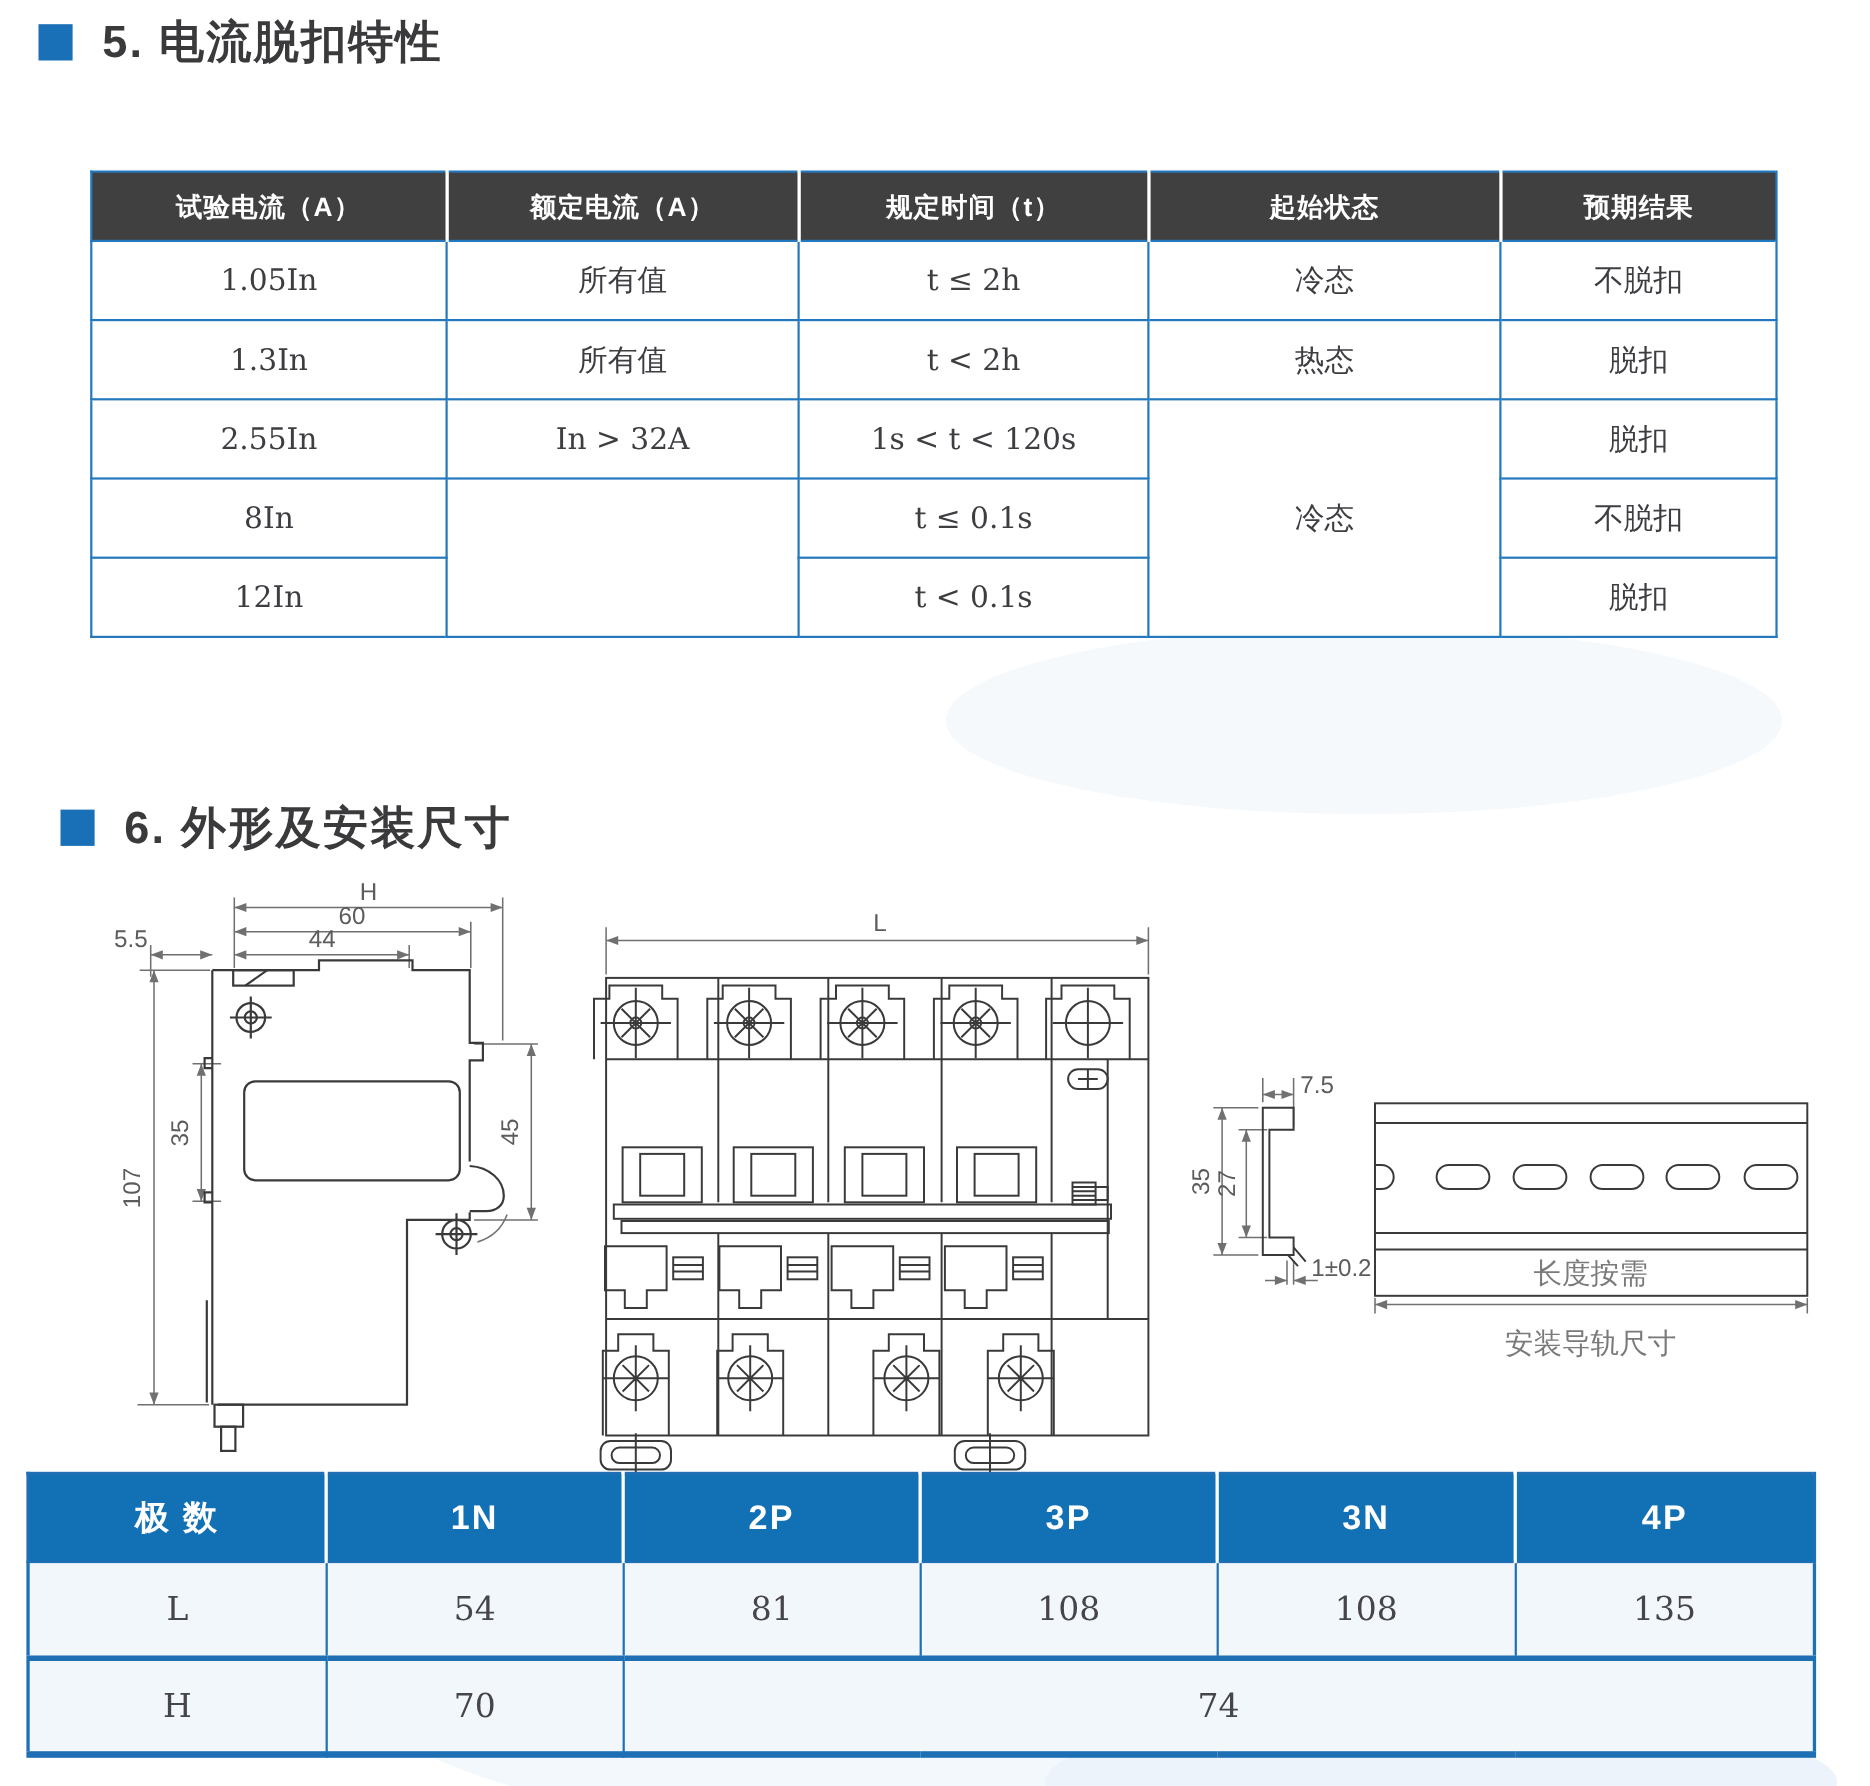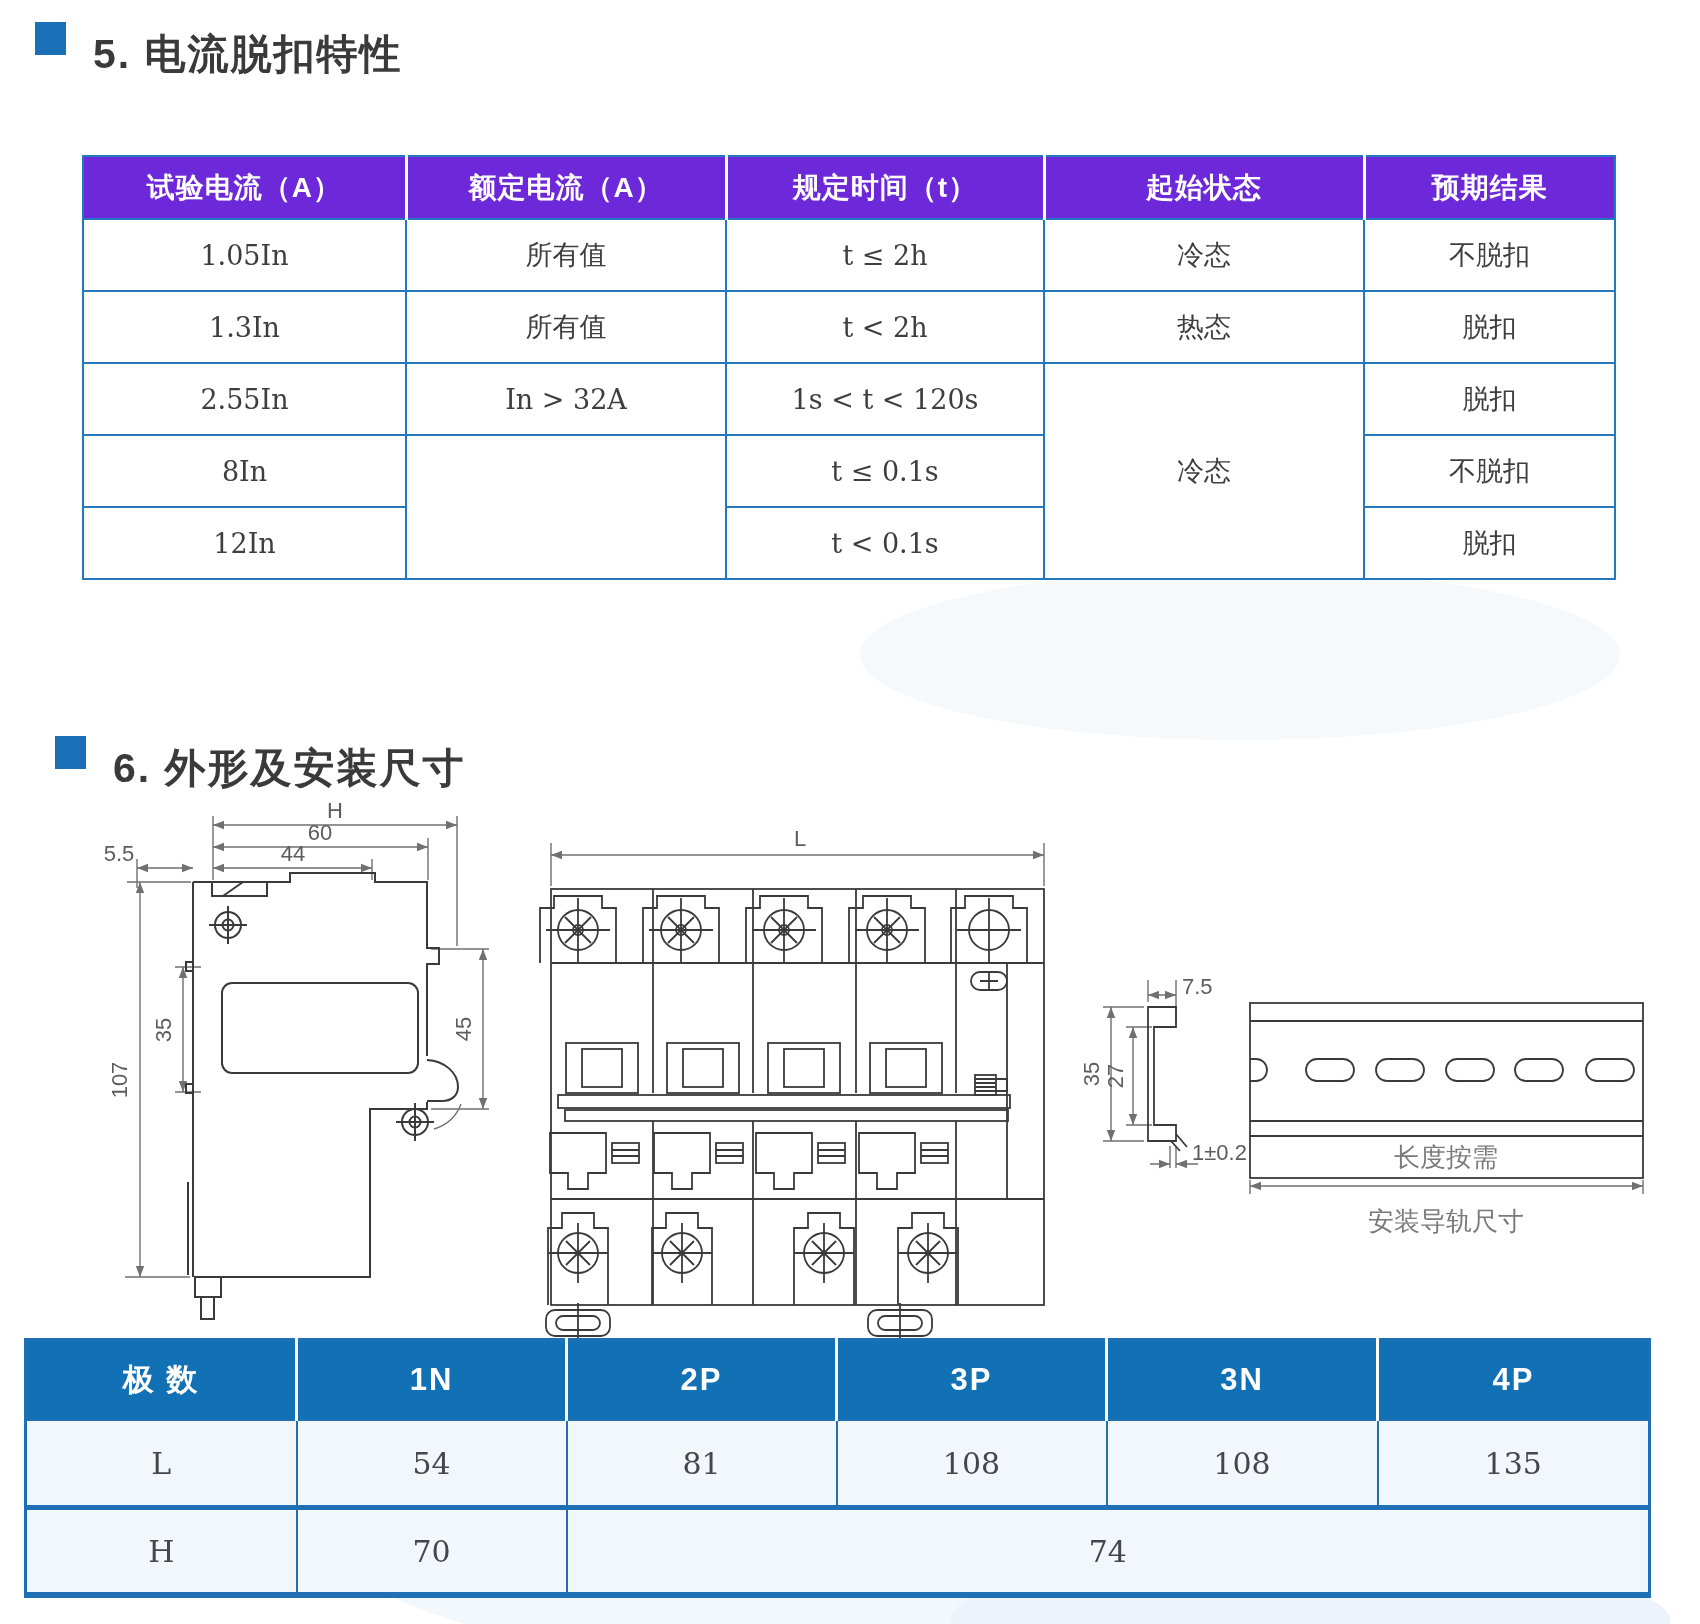--- a/index.html
+++ b/index.html
@@ -6,26 +6,26 @@
   .page{position:relative;width:1700px;height:1624px;background:#ffffff;overflow:hidden;
         font-family:"Liberation Sans",sans-serif;}
   .blob{position:absolute;border-radius:50%;z-index:0;}
   .b1{left:860px;top:570px;width:760px;height:170px;background:#f5f9fc;}
   .b2{left:300px;top:1340px;width:900px;height:320px;background:#f3f8fc;}
   .b3{left:950px;top:1555px;width:720px;height:130px;background:#ecf3fa;}
   .b4{left:150px;top:430px;width:420px;height:120px;background:#fafcfe;}
 
   .sec{position:absolute;left:35px;display:flex;align-items:flex-start;z-index:2;}
   .bullet{width:31px;height:33px;background:#1a70b6;margin-top:6px;flex:0 0 auto;}
-  .sec h2{margin:16px 0 0 27px;font-weight:800;font-size:41px;line-height:1.1;
+  .sec h2{margin:0 0 0 27px;font-weight:800;font-size:41px;line-height:1.1;
           color:#3a3a3c;letter-spacing:2px;white-space:nowrap;}
 
   table{border-collapse:collapse;table-layout:fixed;position:absolute;z-index:2;}
   #t1{left:82px;top:155px;width:1532px;border:2px solid #2478bd;}
-  #t1 th{background:#6d28d9;color:#ffffff;font-size:28px;font-weight:bold;height:59px;
+  #t1 th{background:#404040;color:#ffffff;font-size:24px;font-weight:bold;height:59px;
          border-right:3px solid #ffffff;letter-spacing:1px;}
   #t1 th:last-child{border-right:2px solid #2478bd;}
   #t1 td{border:2px solid #2478bd;height:68px;text-align:center;background:#ffffff;
          font-family:"DejaVu Serif","Liberation Serif",serif;font-size:27px;color:#3d3d42;margin-top:22px;}
 
   #t2{left:24px;top:1338px;width:1624px;border:3px solid #1e6fb4;border-bottom:6px solid #1e6fb4;}
   #t2 th{background:#1271b5;color:#ffffff;font-size:31px;font-weight:bold;height:76px;
          border-right:3px solid #ffffff;letter-spacing:2px;}
   #t2 th:last-child{border-right:3px solid #1e6fb4;}
   #t2 td{border:2px solid #1e6fb4;background:#f2f7fb;text-align:center;

